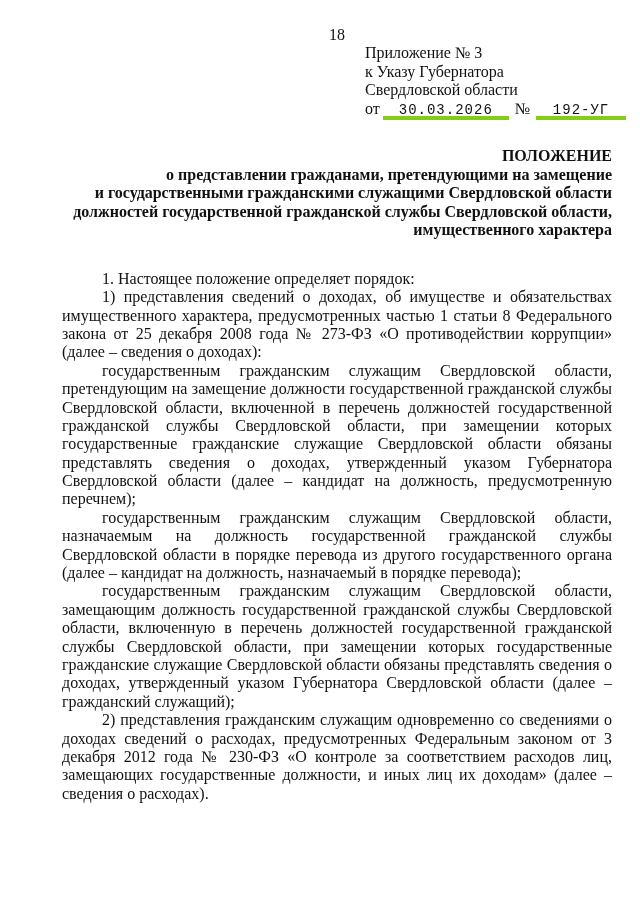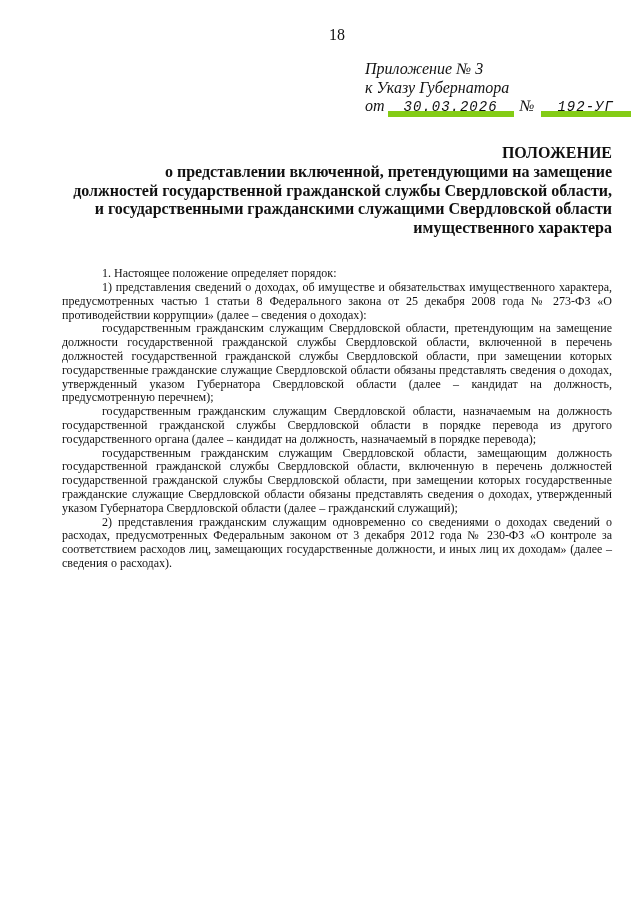--- a/index.html
+++ b/index.html
@@ -21,32 +21,31 @@
   }
   .content { width: 550px; }
 
   .page-number {
     text-align: center;
     font-size: 16px;
     line-height: 1.15;
   }
 
   .appendix {
-    margin-top: 16px;
+    margin-top: 0;
     margin-left: 303px;
     font-size: 16px;
     line-height: 1.16;
-    font-style: italic;
   }
   .appendix-line { white-space: nowrap; }
   .date-line { white-space: nowrap; }
   .date-line .lbl { display: inline-block; }
   .fill {
     display: inline-block;
-    border-bottom: 6px solid #84cc16;
+    border-bottom: 4px solid #84cc16;
     text-align: center;
     font-family: "Liberation Mono", monospace;
     font-size: 14px;
     letter-spacing: 1px;
     line-height: 1.2;
     vertical-align: baseline;
     height: 18px;
   }
   .fill-date { width: 126px; margin-left: 3px; }
   .fill-no   { width: 90px;  margin-left: 6px; }
@@ -56,50 +55,51 @@
     margin-top: 27px;
     text-align: right;
     font-weight: bold;
     font-size: 16px;
     line-height: 1.16;
   }
   .title-line { white-space: nowrap; }
 
   .body-text {
     margin-top: 30px;
-    font-size: 12px;
+    font-size: 16px;
     line-height: 1.15;
     text-align: justify;
   }
   .body-text p {
     text-indent: 40px;
     margin: 0;
   }
 </style>
 </head>
 <body>
 
 <div class="page">
   <div class="content">
 
     <div class="page-number">18</div>
 
     <div class="appendix">
       <div class="appendix-line">Приложение № 3</div>
       <div class="appendix-line">к Указу Губернатора</div>
+      <div class="appendix-line">Свердловской области</div>
       <div class="date-line">
         <span class="lbl">от</span><span class="fill fill-date">30.03.2026</span><span class="lbl no-label">№</span><span class="fill fill-no">192-УГ</span>
       </div>
     </div>
 
     <div class="title-block">
       <div class="title-line">ПОЛОЖЕНИЕ</div>
-      <div class="title-line">о представлении включенной, претендующими на замещение</div>
+      <div class="title-line">о представлении гражданами, претендующими на замещение</div>
+      <div class="title-line">и государственными гражданскими служащими Свердловской области</div>
       <div class="title-line">должностей государственной гражданской службы Свердловской области,</div>
-      <div class="title-line">и государственными гражданскими служащими Свердловской области</div>
       <div class="title-line">имущественного характера</div>
     </div>
 
     <div class="body-text">
       <p>1. Настоящее положение определяет порядок:</p>
       <p>1) представления сведений о доходах, об имуществе и обязательствах имущественного характера, предусмотренных частью 1 статьи 8 Федерального закона от 25 декабря 2008 года № 273-ФЗ «О противодействии коррупции» (далее – сведения о доходах):</p>
       <p>государственным гражданским служащим Свердловской области, претендующим на замещение должности государственной гражданской службы Свердловской области, включенной в перечень должностей государственной гражданской службы Свердловской области, при замещении которых государственные гражданские служащие Свердловской области обязаны представлять сведения о доходах, утвержденный указом Губернатора Свердловской области (далее – кандидат на должность, предусмотренную перечнем);</p>
       <p>государственным гражданским служащим Свердловской области, назначаемым на должность государственной гражданской службы Свердловской области в порядке перевода из другого государственного органа (далее – кандидат на должность, назначаемый в порядке перевода);</p>
       <p>государственным гражданским служащим Свердловской области, замещающим должность государственной гражданской службы Свердловской области, включенную в перечень должностей государственной гражданской службы Свердловской области, при замещении которых государственные гражданские служащие Свердловской области обязаны представлять сведения о доходах, утвержденный указом Губернатора Свердловской области (далее – гражданский служащий);</p>
       <p>2) представления гражданским служащим одновременно со сведениями о доходах сведений о расходах, предусмотренных Федеральным законом от 3 декабря 2012 года № 230-ФЗ «О контроле за соответствием расходов лиц, замещающих государственные должности, и иных лиц их доходам» (далее – сведения о расходах).</p>

